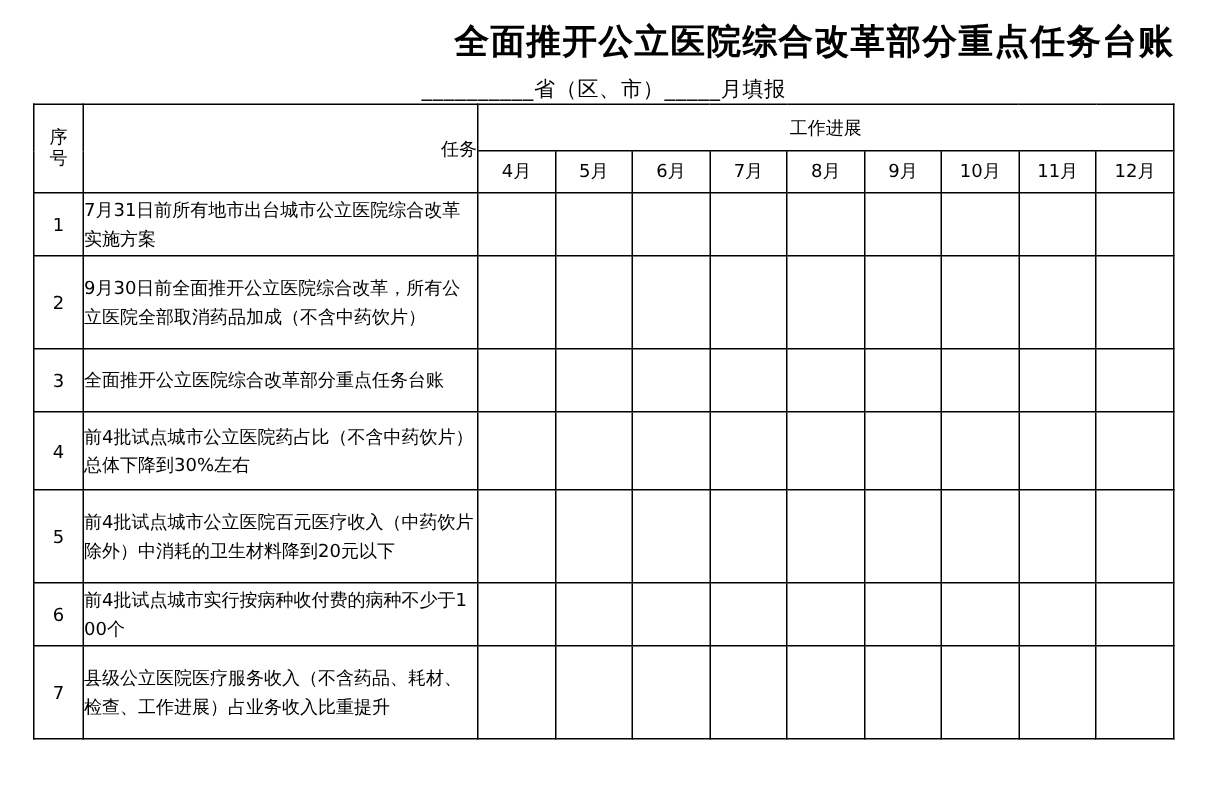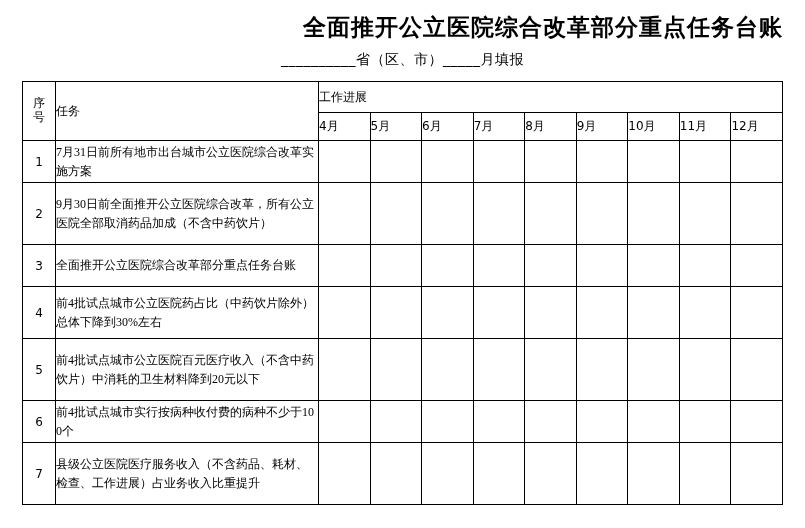--- a/index.html
+++ b/index.html
@@ -28,21 +28,21 @@
     font-size: 23px;
     letter-spacing: 1px;
     margin-top: 12px;
     margin-bottom: 2px;
   }
   .doc-subtitle {
     text-align: center;
     font-family: "DejaVu Sans", "Liberation Sans", sans-serif;
     font-size: 14px;
     margin-top: 8px;
-    margin-bottom: 12px;
+    margin-bottom: 0;
     letter-spacing: 0.5px;
   }
   table.ledger {
     border-collapse: collapse;
     width: 761px;
     table-layout: fixed;
   }
   table.ledger td, table.ledger th {
     border: 1px solid #000000;
     padding: 0;
@@ -52,46 +52,45 @@
   }
   .th-seq {
     width: 32px;
     text-align: center;
     line-height: 1.15;
     font-size: 12.5px;
     padding: 4px 0;
   }
   .th-task {
     width: 262px;
-    text-align: left;
+    text-align: right;
     font-size: 13px;
     font-weight: bold;
   }
   .th-progress {
-    text-align: left;
+    text-align: center;
     font-size: 13px;
     height: 30px;
   }
   .th-month {
-    text-align: left;
+    text-align: center;
     font-size: 12.5px;
     height: 27px;
   }
   td.seq {
     text-align: center;
     font-size: 12px;
     width: 32px;
   }
   td.task {
     text-align: left;
     font-size: 12.5px;
     line-height: 1.55;
     padding: 3px 5px 4px 6px;
     word-break: break-all;
-    font-family: Liberation Serif, serif;
   }
   td.cell {
     height: 100%;
   }
   .r1 { height: 42px; }
   .r2 { height: 62px; }
   .r3 { height: 42px; }
   .r4 { height: 52px; }
   .r5 { height: 62px; }
   .r6 { height: 42px; }
@@ -169,35 +168,35 @@
         <td class="cell"></td>
         <td class="cell"></td>
         <td class="cell"></td>
         <td class="cell"></td>
         <td class="cell"></td>
         <td class="cell"></td>
       </tr>
 
       <tr class="r4">
         <td class="seq">4</td>
-        <td class="task">前4批试点城市公立医院药占比（中药饮片除外）总体下降到30%左右</td>
+        <td class="task">前4批试点城市公立医院药占比（不含中药饮片）总体下降到30%左右</td>
         <td class="cell"></td>
         <td class="cell"></td>
         <td class="cell"></td>
         <td class="cell"></td>
         <td class="cell"></td>
         <td class="cell"></td>
         <td class="cell"></td>
         <td class="cell"></td>
         <td class="cell"></td>
       </tr>
 
       <tr class="r5">
         <td class="seq">5</td>
-        <td class="task">前4批试点城市公立医院百元医疗收入（不含中药饮片）中消耗的卫生材料降到20元以下</td>
+        <td class="task">前4批试点城市公立医院百元医疗收入（中药饮片除外）中消耗的卫生材料降到20元以下</td>
         <td class="cell"></td>
         <td class="cell"></td>
         <td class="cell"></td>
         <td class="cell"></td>
         <td class="cell"></td>
         <td class="cell"></td>
         <td class="cell"></td>
         <td class="cell"></td>
         <td class="cell"></td>
       </tr>

